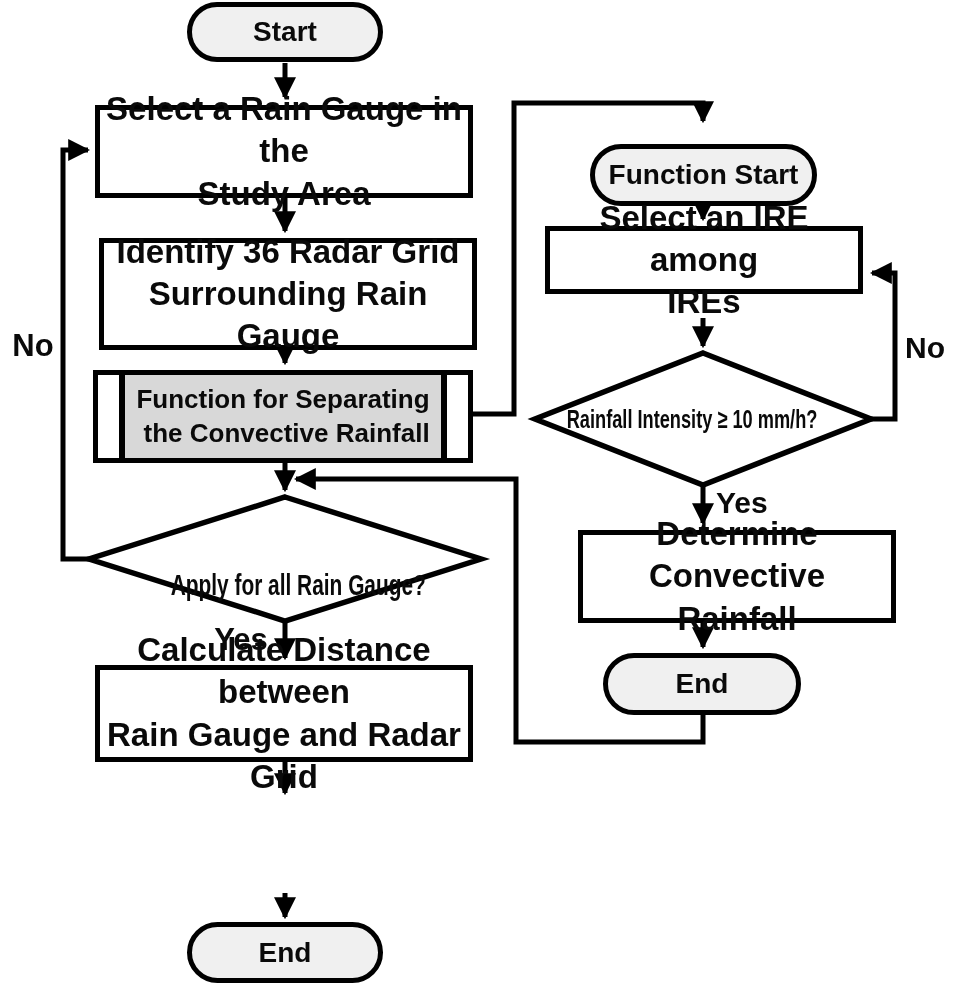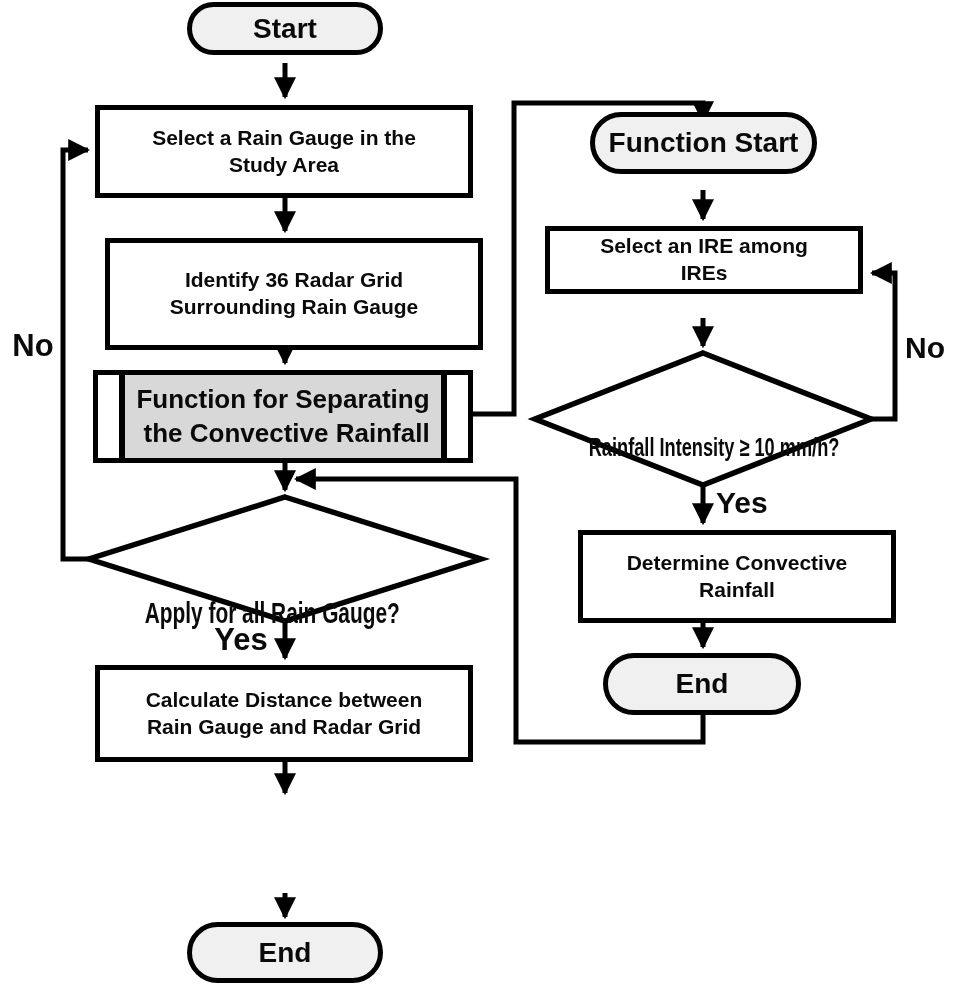--- a/index.html
+++ b/index.html
@@ -8,35 +8,35 @@
     font-family:"Liberation Sans",sans-serif;font-weight:bold;color:#0a0a0a;
     overflow:hidden;
   }
   svg.wires{position:absolute;left:0;top:0;width:959px;height:987px;}
   .node{
     position:absolute;box-sizing:border-box;
     display:flex;align-items:center;justify-content:center;text-align:center;
     background:#ffffff;border:5px solid #000;
   }
   .terminator{background:#f0f0f0;border-radius:33px;font-size:28px;}
-  .process{font-size:21px;line-height:1.28;}
+  .process{font-size:33px;line-height:1.28;}
   .nlabel{white-space:pre-line;}
   .subr{position:absolute;box-sizing:border-box;background:#ffffff;border:5px solid #000;}
   .subr-inner{
     position:absolute;left:21px;right:21px;top:0;bottom:0;box-sizing:border-box;
     background:#d8d8d8;border-left:6px solid #000;border-right:6px solid #000;
   }
   .subr-label{
     position:absolute;left:0;top:0;right:0;bottom:0;
     display:flex;align-items:center;justify-content:center;
     font-size:26px;line-height:1.28;text-align:right;white-space:pre-line;
   }
   .dlabel{
-    position:absolute;display:flex;align-items:center;justify-content:flex-start;
-    white-space:nowrap;font-size:29px;margin-top:28px;
+    position:absolute;display:flex;align-items:center;justify-content:flex-end;
+    white-space:nowrap;font-size:29px;
   }
   .dlabel>span{display:inline-block;transform:scaleX(0.72);}
   .elabel{position:absolute;font-size:31px;}
 </style>
 </head>
 <body>
 
 <div class="canvas">
 
   <svg class="wires" viewBox="0 0 959 987" xmlns="http://www.w3.org/2000/svg">
@@ -61,30 +61,30 @@
       <polyline points="703,623 703,647" marker-end="url(#arr)"></polyline>
       <polyline points="869,419 895,419 895,273 872,273" marker-end="url(#arr)"></polyline>
       <polyline points="703,714 703,742 516,742 516,479 296,479" marker-end="url(#arr)"></polyline>
     </g>
     <g stroke="#000" stroke-width="5.5" fill="#ffffff">
       <polygon points="285,497 481,559 285,621 89,559"></polygon>
       <polygon points="703,353 871,419 703,485 535,419"></polygon>
     </g>
   </svg>
 
-  <div class="node terminator" style="left:187px;top:2px;width:196px;height:53px;">
+  <div class="node terminator" style="left:187px;top:2px;width:196px;height:60px;">
     <span class="nlabel">Start</span>
   </div>
 
   <div class="node process" style="left:95px;top:105px;width:378px;height:93px;">
     <span class="nlabel">Select a Rain Gauge in the
 Study Area</span>
   </div>
 
-  <div class="node process" style="left:105px;top:238px;width:378px;height:112px;">
+  <div class="node process" style="left:99px;top:238px;width:378px;height:112px;">
     <span class="nlabel">Identify 36 Radar Grid
 Surrounding Rain Gauge</span>
   </div>
 
   <div class="subr" style="left:93px;top:370px;width:380px;height:93px;">
     <div class="subr-inner"></div>
     <div class="subr-label">Function for Separating
 the Convective Rainfall</div>
   </div>
 
@@ -95,21 +95,21 @@
   <div class="node process" style="left:95px;top:665px;width:378px;height:97px;">
     <span class="nlabel">Calculate Distance between
 Rain Gauge and Radar Grid</span>
   </div>
 
 
   <div class="node terminator" style="left:187px;top:922px;width:196px;height:61px;">
     <span class="nlabel">End</span>
   </div>
 
-  <div class="node terminator" style="left:590px;top:112px;width:227px;height:62px;">
+  <div class="node terminator" style="left:590px;top:144px;width:227px;height:62px;">
     <span class="nlabel">Function Start</span>
   </div>
 
   <div class="node process" style="left:545px;top:226px;width:318px;height:68px;">
     <span class="nlabel">Select an IRE among
 IREs</span>
   </div>
 
   <div class="dlabel" style="left:535px;top:401px;width:336px;height:36px;font-size:26px;">
     <span style="transform:scaleX(0.7);">Rainfall Intensity ≥ 10 mm/h?</span>

